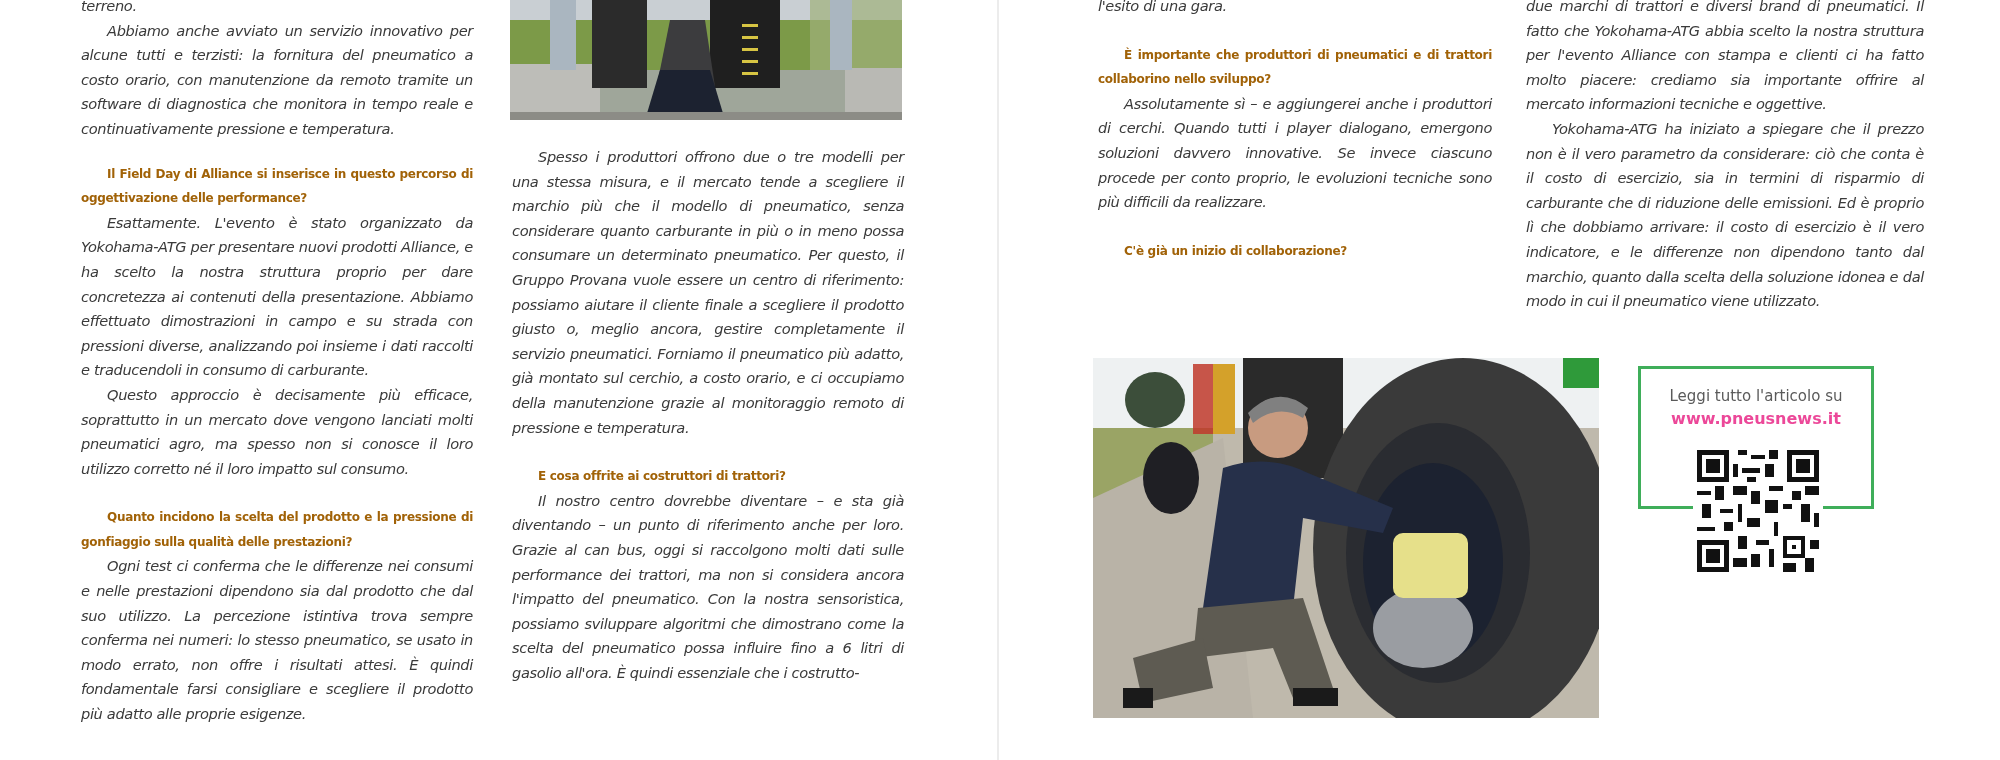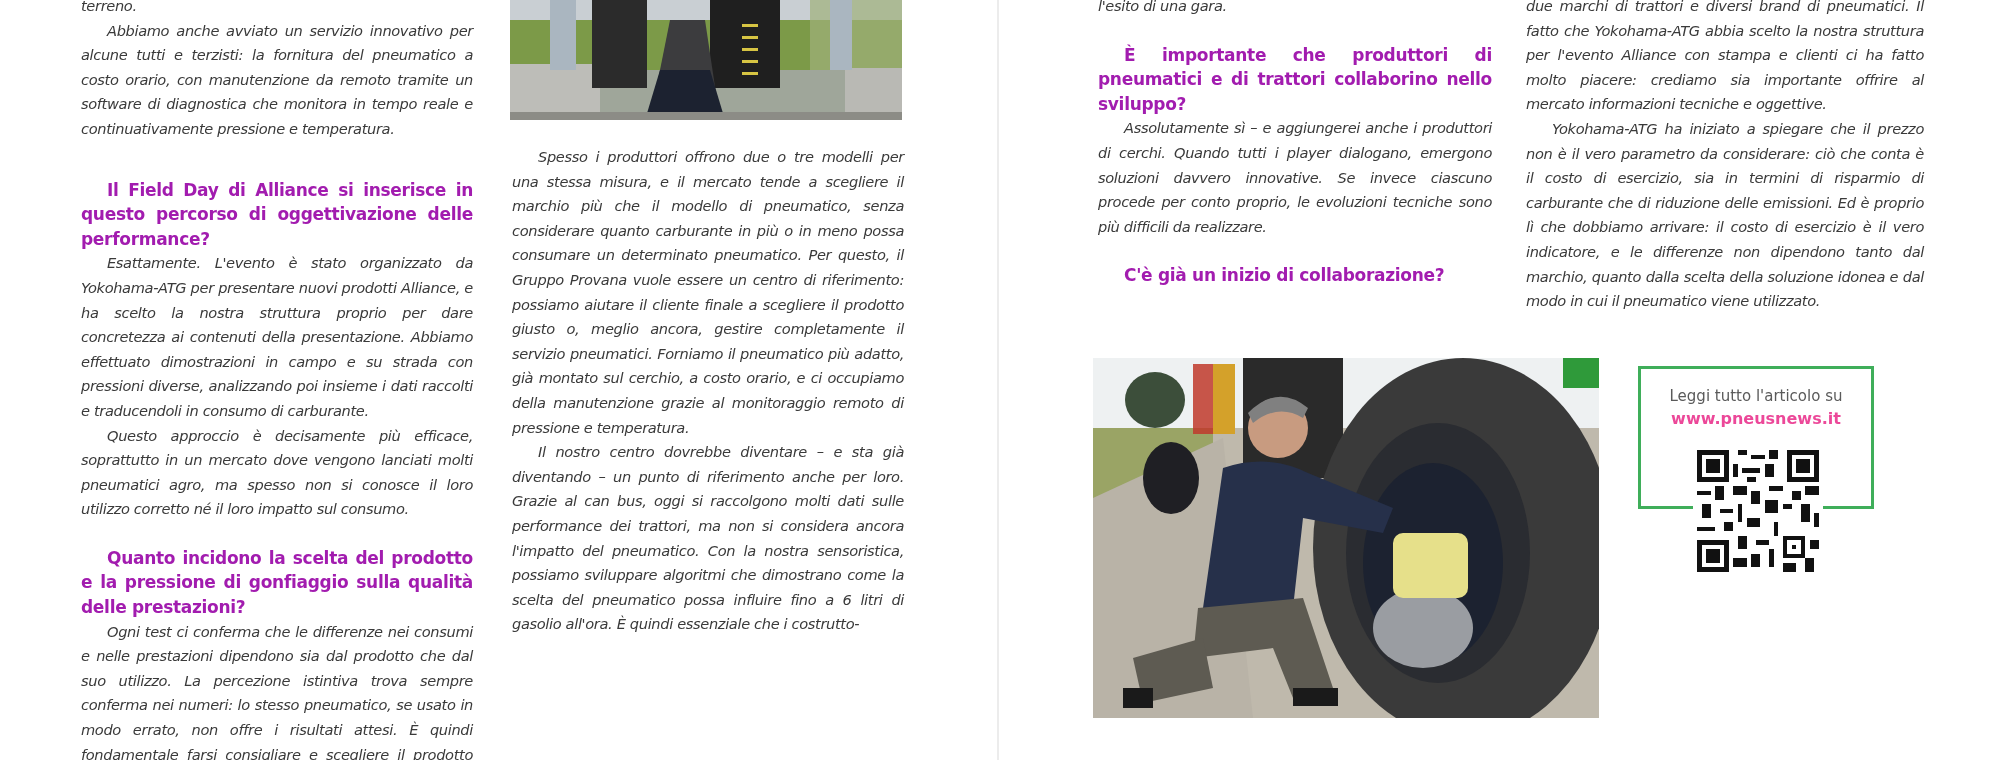--- a/index.html
+++ b/index.html
@@ -3,35 +3,35 @@
 <meta charset="utf-8">
 <style>
   html, body { margin:0; padding:0; background:#ffffff; }
   body { width:2000px; height:760px; position:relative; overflow:hidden;
          font-family:"DejaVu Sans", sans-serif; color:#2b2b2b; }
   .divider { position:absolute; left:997px; top:0; width:2px; height:760px; background:#ececec; }
   .col { position:absolute; font-size:14.6px; line-height:24.6px; text-align:justify; }
   .col p { margin:0; }
   .col .body { font-style:italic; color:#3a3a3a; text-indent:26px; letter-spacing:-0.35px; }
   .col .body.noindent { text-indent:0; }
-  .col .q { font-weight:bold; color:#a21caf; text-indent:26px; letter-spacing:-0.3px; margin-top:24px; font-size:17px; }
+  .col .q { font-weight:bold; color:#a16207; text-indent:26px; letter-spacing:-0.3px; margin-top:24px; font-size:12px; }
   .photo { position:absolute; overflow:hidden; }
   .qrbox { position:absolute; left:1638px; top:366px; width:236px; height:143px; border:3px solid #84cc16; border-top-width:3px; box-sizing:border-box; background:#fff; }
   .qr-lead { position:absolute; left:0; right:0; top:18px; text-align:center; font-size:15px; color:#5a5a5a; }
   .qr-url  { position:absolute; left:0; right:0; top:40px; text-align:center; font-size:16px; font-weight:bold; color:#ec4899; }
   .qr { position:absolute; left:1693px; top:444px; width:130px; height:134px; background:#fff; }
   .qr svg { width:100%; height:100%; }
 </style>
 </head>
 <body>
 
 <div class="col" style="left:81px; top:-6px; width:392px;">
   <p class="body noindent">terreno.</p>
   <p class="body">Abbiamo anche avviato un servizio innovativo per alcune tutti e terzisti: la fornitura del pneumatico a costo orario, con manutenzione da remoto tramite un software di diagnostica che monitora in tempo reale e continuativamente pressione e temperatura.</p>
-  <p class="q" style="margin-top:36px;">Il Field Day di Alliance si inserisce in questo percorso di oggettivazione delle performance?</p>
+  <p class="q" style="margin-top:20px;">Il Field Day di Alliance si inserisce in questo percorso di oggettivazione delle performance?</p>
   <p class="body">Esattamente. L'evento è stato organizzato da Yokohama-ATG per presentare nuovi prodotti Alliance, e ha scelto la nostra struttura proprio per dare concretezza ai contenuti della presentazione. Abbiamo effettuato dimostrazioni in campo e su strada con pressioni diverse, analizzando poi insieme i dati raccolti e traducendoli in consumo di carburante.</p>
   <p class="body">Questo approccio è decisamente più efficace, soprattutto in un mercato dove vengono lanciati molti pneumatici agro, ma spesso non si conosce il loro utilizzo corretto né il loro impatto sul consumo.</p>
   <p class="q">Quanto incidono la scelta del prodotto e la pressione di gonfiaggio sulla qualità delle prestazioni?</p>
   <p class="body">Ogni test ci conferma che le differenze nei consumi e nelle prestazioni dipendono sia dal prodotto che dal suo utilizzo. La percezione istintiva trova sempre conferma nei numeri: lo stesso pneumatico, se usato in modo errato, non offre i risultati attesi. È quindi fondamentale farsi consigliare e scegliere il prodotto più adatto alle proprie esigenze.</p>
 </div>
 
 <div class="photo" style="left:510px; top:0; width:392px; height:120px;">
   <svg width="392" height="120" viewBox="0 0 392 120" preserveAspectRatio="none">
     <rect width="392" height="120" fill="#9fa69a"></rect>
     <rect x="0" y="0" width="392" height="22" fill="#c9cfd3"></rect>
@@ -49,20 +49,21 @@
     <rect x="232" y="60" width="16" height="3" fill="#d6c443"></rect>
     <rect x="232" y="72" width="16" height="3" fill="#d6c443"></rect>
     <polygon points="160,20 195,20 210,120 140,120" fill="#3c3c3e"></polygon>
     <polygon points="150,70 200,70 215,120 135,120" fill="#1c2230"></polygon>
     <rect x="0" y="112" width="392" height="8" fill="#8c8c86"></rect>
   </svg>
 </div>
 
 <div class="col" style="left:512px; top:145px; width:392px;">
   <p class="body">Spesso i produttori offrono due o tre modelli per una stessa misura, e il mercato tende a scegliere il marchio più che il modello di pneumatico, senza considerare quanto carburante in più o in meno possa consumare un determinato pneumatico. Per questo, il Gruppo Provana vuole essere un centro di riferimento: possiamo aiutare il cliente finale a scegliere il prodotto giusto o, meglio ancora, gestire completamente il servizio pneumatici. Forniamo il pneumatico più adatto, già montato sul cerchio, a costo orario, e ci occupiamo della manutenzione grazie al monitoraggio remoto di pressione e temperatura.</p>
+  <p class="q">E cosa offrite ai costruttori di trattori?</p>
   <p class="body">Il nostro centro dovrebbe diventare – e sta già diventando – un punto di riferimento anche per loro. Grazie al can bus, oggi si raccolgono molti dati sulle performance dei trattori, ma non si considera ancora l'impatto del pneumatico. Con la nostra sensoristica, possiamo sviluppare algoritmi che dimostrano come la scelta del pneumatico possa influire fino a 6 litri di gasolio all'ora. È quindi essenziale che i costrutto-</p>
 </div>
 
 <div class="divider"></div>
 
 <div class="col" style="left:1098px; top:-6px; width:394px;">
   <p class="body noindent">l'esito di una gara.</p>
   <p class="q" style="margin-top:24px;">È importante che produttori di pneumatici e di trattori collaborino nello sviluppo?</p>
   <p class="body">Assolutamente sì – e aggiungerei anche i produttori di cerchi. Quando tutti i player dialogano, emergono soluzioni davvero innovative. Se invece ciascuno procede per conto proprio, le evoluzioni tecniche sono più difficili da realizzare.</p>
   <p class="q">C'è già un inizio di collaborazione?</p>

